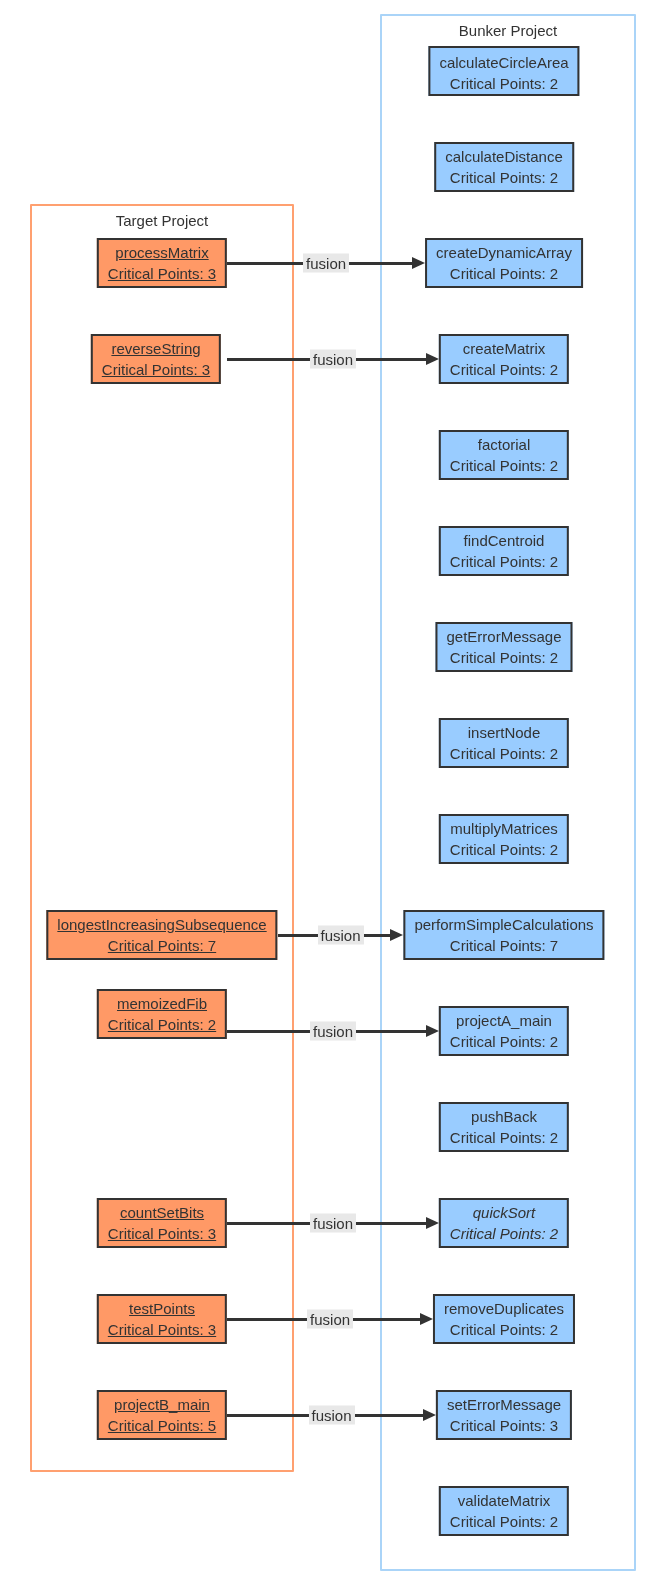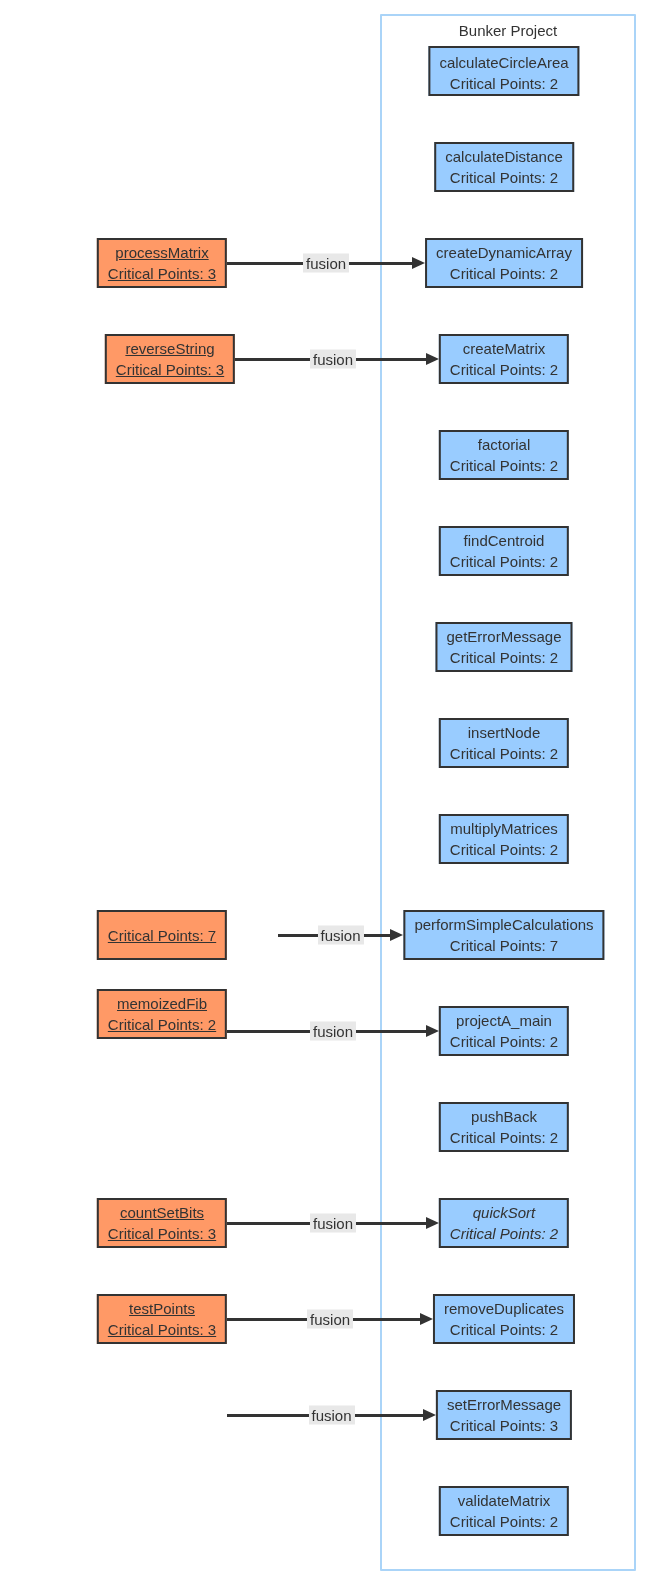--- a/index.html
+++ b/index.html
@@ -86,20 +86,23 @@
     line-height: 19px;
     padding: 0 3px;
     z-index: 3;
     white-space: nowrap;
   }
 </style>
 </head>
 <body>
 
 <div class="canvas" id="canvas">
+  <div class="container proj-target">
+    <div class="container-title">Target Project</div>
+  </div>
   <div class="container proj-bunker">
     <div class="container-title">Bunker Project</div>
   </div>
 <div class="node bunker" style="left: 504px; top: 46px; justify-content: flex-end;">
       <div>calculateCircleArea</div>
       <div>Critical Points: 2</div>
     </div>
     <div class="node bunker" style="left: 504px; top: 142px;">
       <div>calculateDistance</div>
       <div>Critical Points: 2</div>
@@ -157,38 +160,43 @@
       <div>Critical Points: 3</div>
     </div>
     <div class="node bunker" style="left: 504px; top: 1486px;">
       <div>validateMatrix</div>
       <div>Critical Points: 2</div>
     </div>
     <div class="node target" style="left: 162px; top: 238px;">
       <div>processMatrix</div>
       <div>Critical Points: 3</div>
     </div>
-    <div class="node target" style="left: 170px; top: 334px;">
+    <div class="node target" style="left: 156px; top: 334px;">
       <div>reverseString</div>
       <div>Critical Points: 3</div>
     </div>
     <div class="node target" style="left: 162px; top: 910px;">
+      <div>longestIncreasingSubsequence</div>
       <div>Critical Points: 7</div>
     </div>
     <div class="node target" style="left: 162px; top: 989px;">
       <div>memoizedFib</div>
       <div>Critical Points: 2</div>
     </div>
     <div class="node target" style="left: 162px; top: 1198px;">
       <div>countSetBits</div>
       <div>Critical Points: 3</div>
     </div>
     <div class="node target" style="left: 162px; top: 1294px;">
       <div>testPoints</div>
       <div>Critical Points: 3</div>
+    </div>
+    <div class="node target" style="left: 162px; top: 1390px;">
+      <div>projectB_main</div>
+      <div>Critical Points: 5</div>
     </div>
     <div class="edge-line" style="left: 227.188px; width: 186.875px; top: 261.5px;"></div>
     <div class="edge-arrowhead" style="left: 412.062px; top: 257px;"></div>
     <div class="edge-label" style="left: 326.125px; top: 263px;">fusion</div>
     <div class="edge-line" style="left: 227.188px; width: 200.625px; top: 357.5px;"></div>
     <div class="edge-arrowhead" style="left: 425.812px; top: 353px;"></div>
     <div class="edge-label" style="left: 333px; top: 359px;">fusion</div>
     <div class="edge-line" style="left: 277.664px; width: 114.711px; top: 933.5px;"></div>
     <div class="edge-arrowhead" style="left: 390.375px; top: 929px;"></div>
     <div class="edge-label" style="left: 340.52px; top: 935px;">fusion</div>

